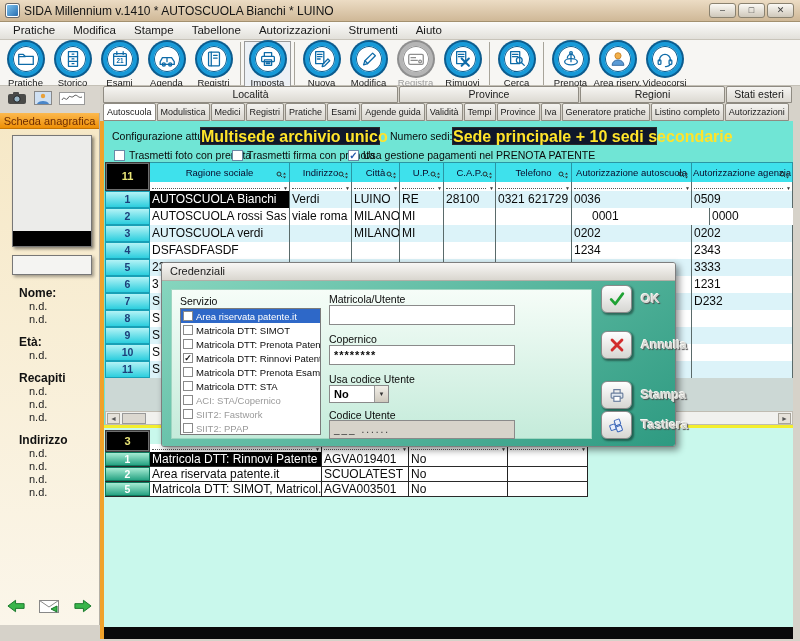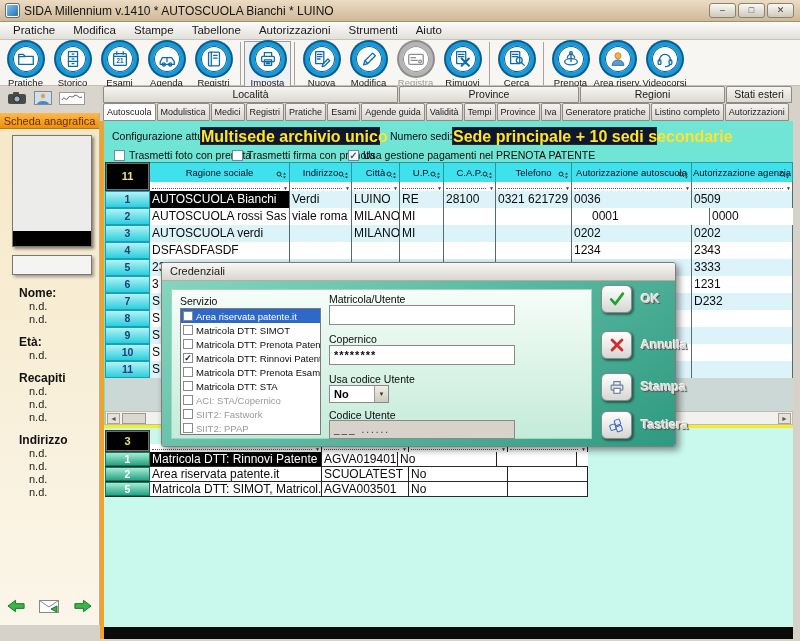--- a/index.html
+++ b/index.html
@@ -681,21 +681,21 @@
                 <div class="bfcell" style="width: 80px; background: rgb(255, 255, 255);">
                   <div class="dots" style="position: absolute; left: 2px; right: 9px; bottom: 2px; border-bottom: 1px dotted rgb(85, 85, 85);"></div>
                   <span class="arr" style="position: absolute; right: 1px; bottom: 0px; font-size: 5px; color: rgb(51, 51, 51); line-height: 5px;">▼</span>
                 </div>
               </div>
             </div>
           </div>
           <div class="brow">
             <div class="bnum">1</div>
             <div class="bcell sel" style="width: 172px;">Matricola DTT: Rinnovi Patente</div>
-            <div class="bcell" style="width: 76px;">AGVA019401</div>
+            <div class="bcell" style="width: 87px;">AGVA019401</div>
             <div class="bcell" style="width: 99px;">No</div>
             <div class="bcell" style="width: 80px;"></div>
           </div>
           <div class="brow">
             <div class="bnum">2</div>
             <div class="bcell" style="width: 172px;">Area riservata patente.it</div>
             <div class="bcell" style="width: 87px;">SCUOLATEST</div>
             <div class="bcell" style="width: 99px;">No</div>
             <div class="bcell" style="width: 80px;"></div>
           </div>
@@ -781,21 +781,21 @@
             <span class="bl">OK</span>
           </div>
           <div class="dlg-btn" style="left: 439px; top: 50px;">
             <div class="ic">
               <svg viewBox="0 0 20 20">
                 <path d="M4.5 4.5l11 11M15.5 4.5l-11 11" fill="none" stroke="#d22c2c" stroke-width="3.2" stroke-linecap="round"></path>
               </svg>
             </div>
             <span class="bl">Annulla</span>
           </div>
-          <div class="dlg-btn" style="left: 439px; top: 92px;">
+          <div class="dlg-btn" style="left: 439px; top: 100px;">
             <div class="ic">
               <svg viewBox="0 0 20 20" fill="none" stroke="#6b7f9e" stroke-width="1.3">
                 <path d="M6.5 8V4h7v4"></path>
                 <rect x="3.5" y="8" width="13" height="5.5" rx="1" fill="#dfe6ee"></rect>
                 <rect x="6.5" y="11.5" width="7" height="5.5" fill="#fff"></rect>
               </svg>
             </div>
             <span class="bl">Stampa</span>
           </div>
           <div class="dlg-btn" style="left: 439px; top: 130px;">

